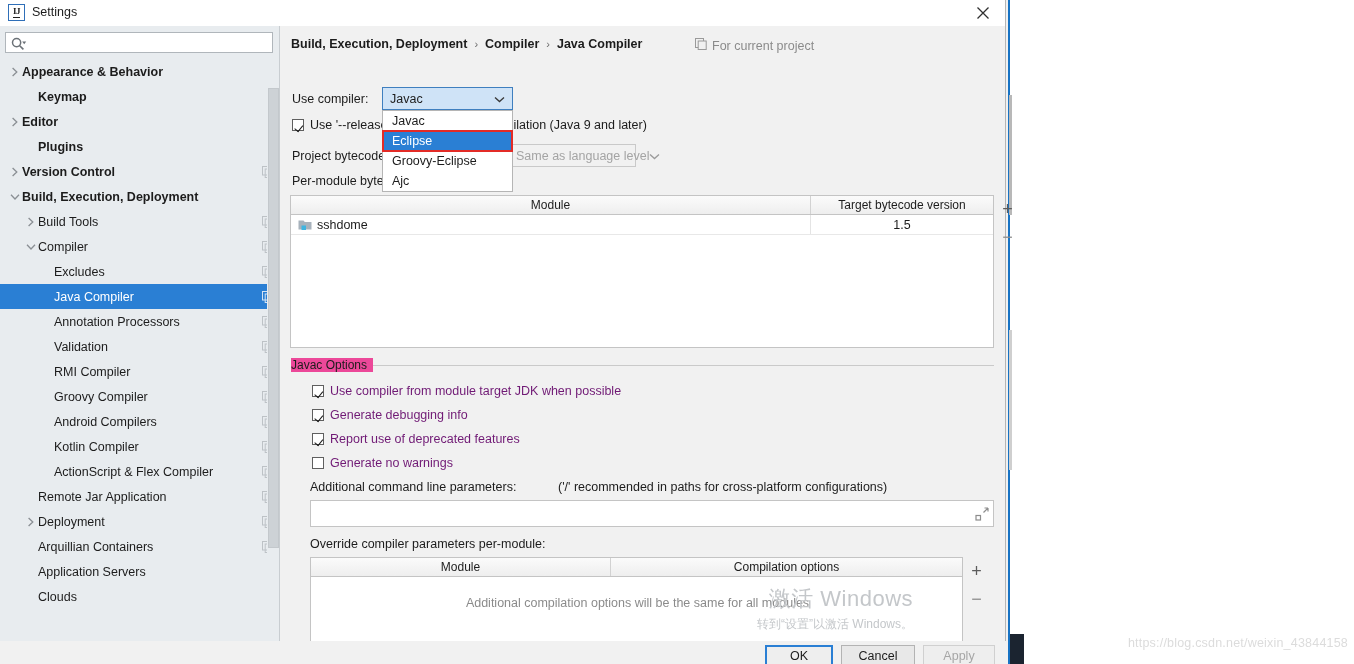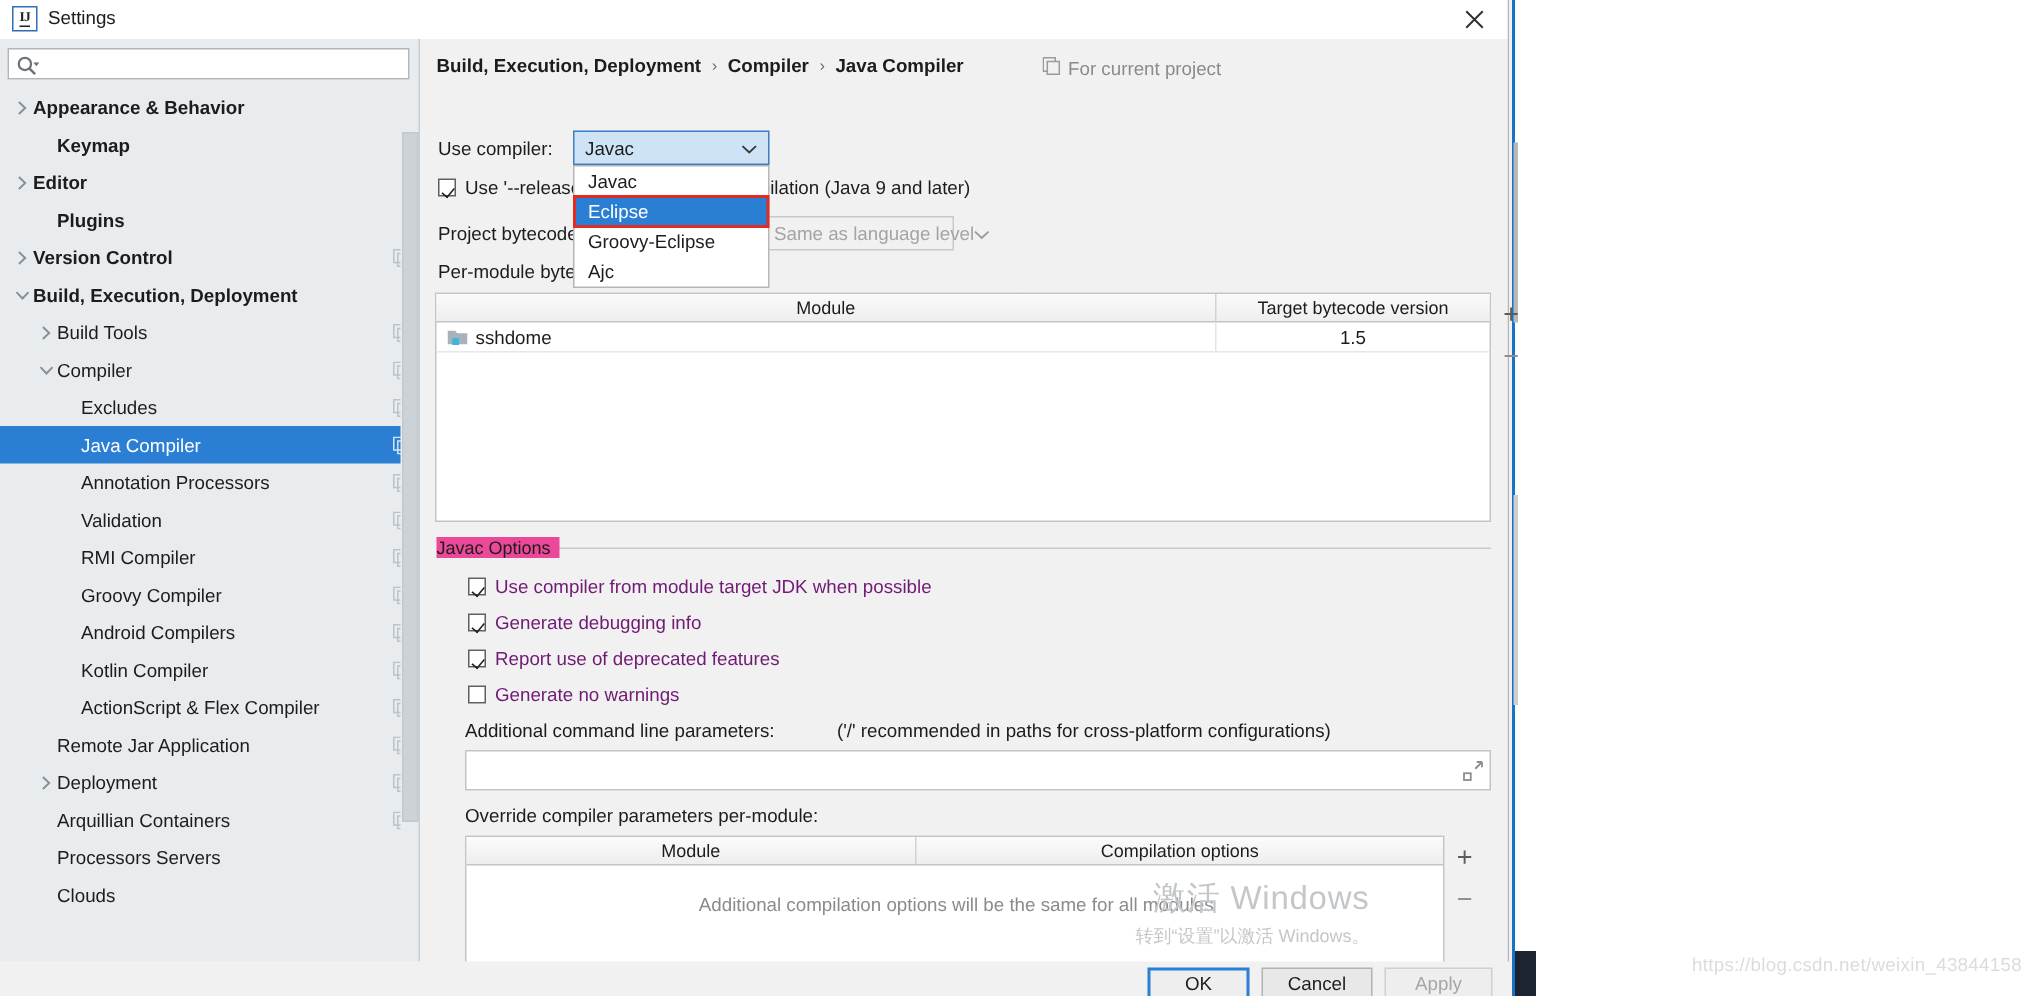--- a/index.html
+++ b/index.html
@@ -542,21 +542,21 @@
         <div class="tree-row">
           <span class="twisty" style="margin-left: 24px;"></span>
           <span class="label">Arquillian Containers</span>
           <span class="copy-ico"><svg width="12" height="12" viewBox="0 0 12 12" aria-hidden="true">
               <rect x="0.5" y="0.5" width="7.5" height="8.5" stroke="#9aa0a6" stroke-width="1" fill="none"></rect>
               <rect x="3.2" y="3" width="8" height="8.5" stroke="#9aa0a6" stroke-width="1" fill="none"></rect>
             </svg></span>
         </div>
         <div class="tree-row">
           <span class="twisty" style="margin-left: 24px;"></span>
-          <span class="label">Processors Servers</span>
+          <span class="label">Application Servers</span>
         </div>
         <div class="tree-row">
           <span class="twisty" style="margin-left: 24px;"></span>
           <span class="label">Clouds</span>
         </div>
       </div>
 
     <div id="tree-scrollbar-track">
       <div id="tree-scrollbar-thumb"></div>
     </div>

